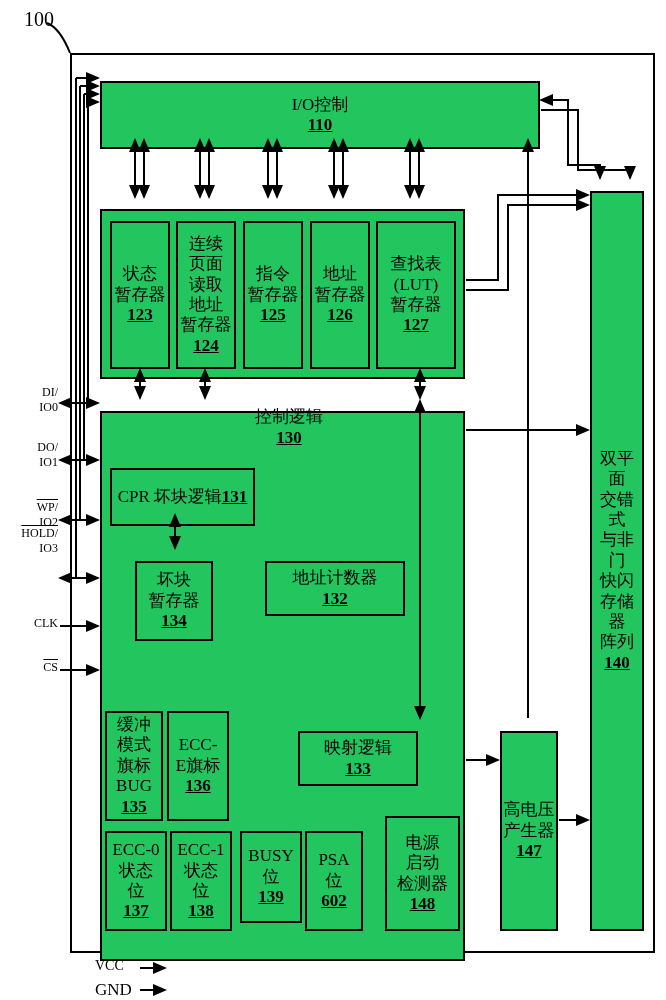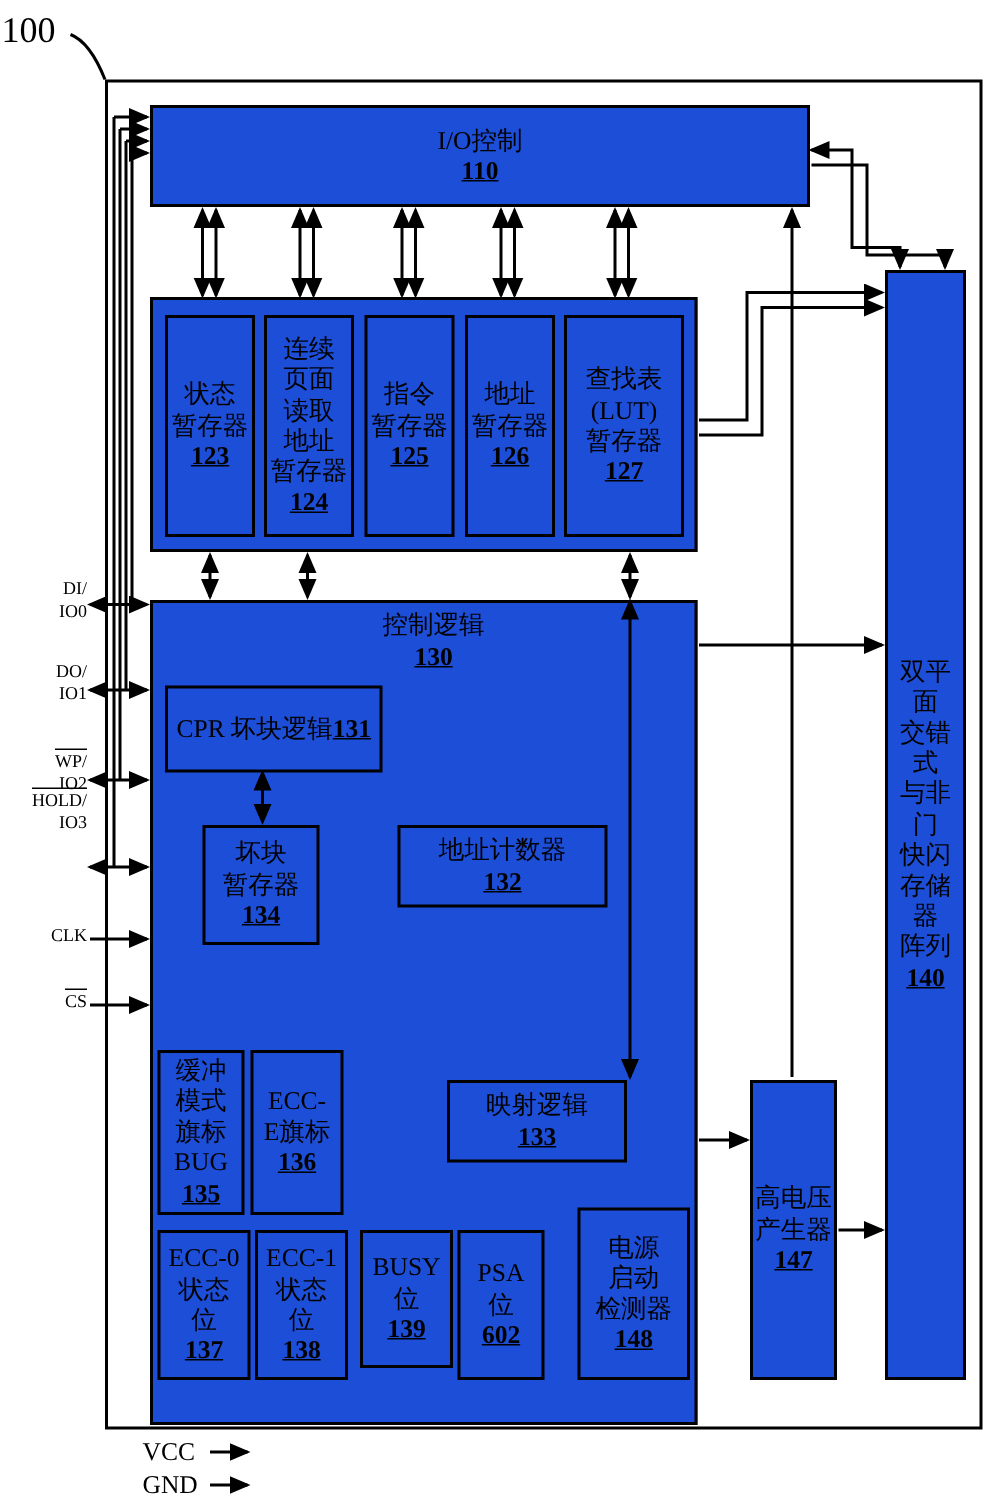--- a/index.html
+++ b/index.html
@@ -15,40 +15,41 @@
     position: relative;
   }
   .abs { position: absolute; }
   .box {
     border: 2.5px solid #000;
     text-align: center;
     display: flex;
     flex-direction: column;
     align-items: center;
     justify-content: center;
-    background: #1d4ed8;
+    background: #22c55e;
     line-height: 1.2;
+    margin-top: 11px;
   }
   .underline { text-decoration: underline; font-weight: bold; }
   .pin-label {
     font-size: 12px;
     text-align: right;
   }
   svg.overlay {
     position: absolute;
     left: 0; top: 0;
     width: 666px; height: 1000px;
     pointer-events: none;
   }
   .bar { text-decoration: overline; }
 </style>
 </head>
 <body>
 
-<div class="abs" style="left:1px; top:8px; font-size:24px">100</div>
+<div class="abs" style="left:24px; top:8px; font-size:20px">100</div>
 
 <div class="abs" style="left:70px; top:53px; width:585px; height:900px; border:2.5px solid #000"></div>
 
 <svg class="overlay">
   <path d="M 47 23 Q 60 28 70 53" stroke="#000" stroke-width="2" fill="none"></path>
 </svg>
 
 <div class="abs box" style="left:100px; top:70px; width:440px; height:68px">
   <span>I/O控制</span>
   <span class="underline">110</span>
@@ -188,21 +189,21 @@
   <span class="bar">WP/</span><br>
   <span>IO2</span>
 </div>
 <div class="abs pin-label" style="left:0px; top:526px; width:58px">
   <span class="bar">HOLD/</span><br>
   <span>IO3</span>
 </div>
 <div class="abs pin-label" style="left:8px; top:616px; width:50px">CLK</div>
 <div class="abs pin-label bar" style="left:8px; top:660px; width:50px">CS</div>
 
-<div class="abs" style="left:95px; top:958px; font-size:17px">
+<div class="abs" style="left:95px; top:958px; font-size:14px">
   <span>VCC</span>
 </div>
 <div class="abs" style="left:95px; top:980px; font-size:17px">
   <span>GND</span>
 </div>
 
 <svg class="overlay">
   <defs>
     <marker id="ah" markerWidth="8" markerHeight="8" refX="6" refY="3" orient="auto">
       <path d="M0,0 L7,3 L0,6 Z" fill="#000"></path>

